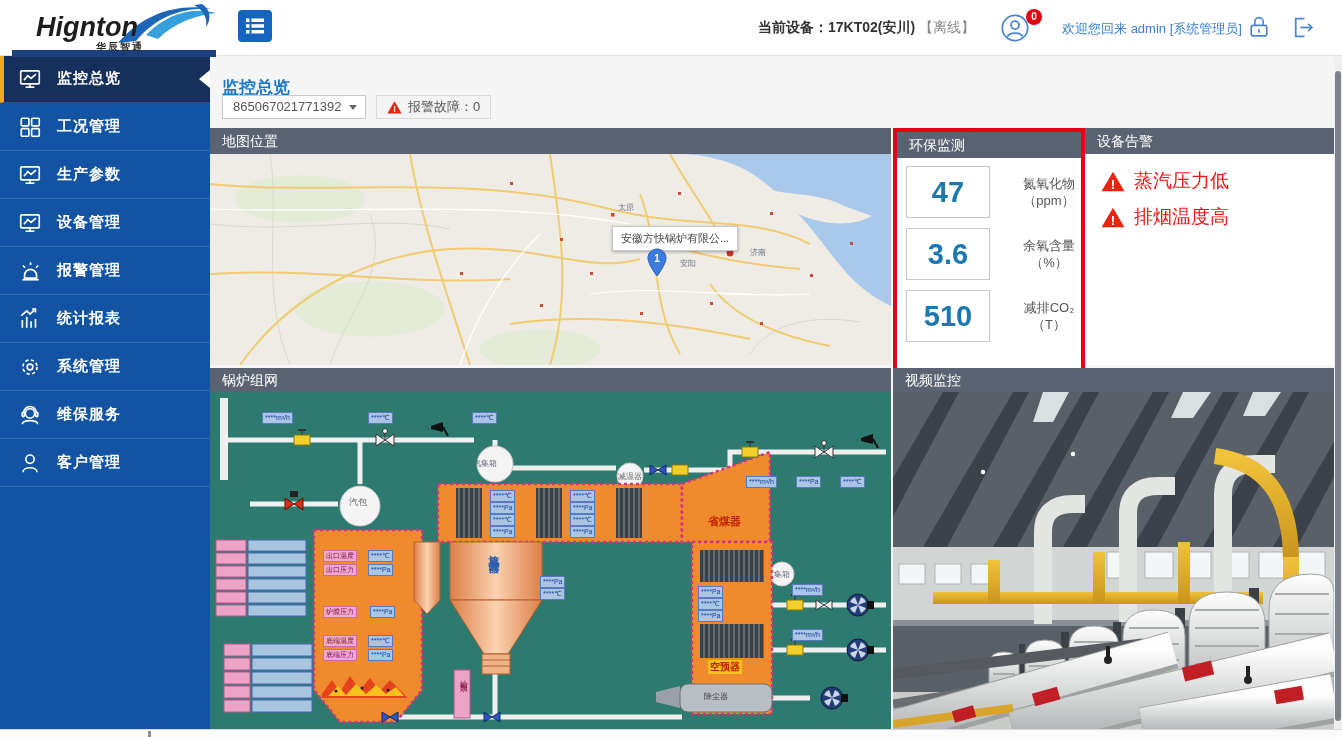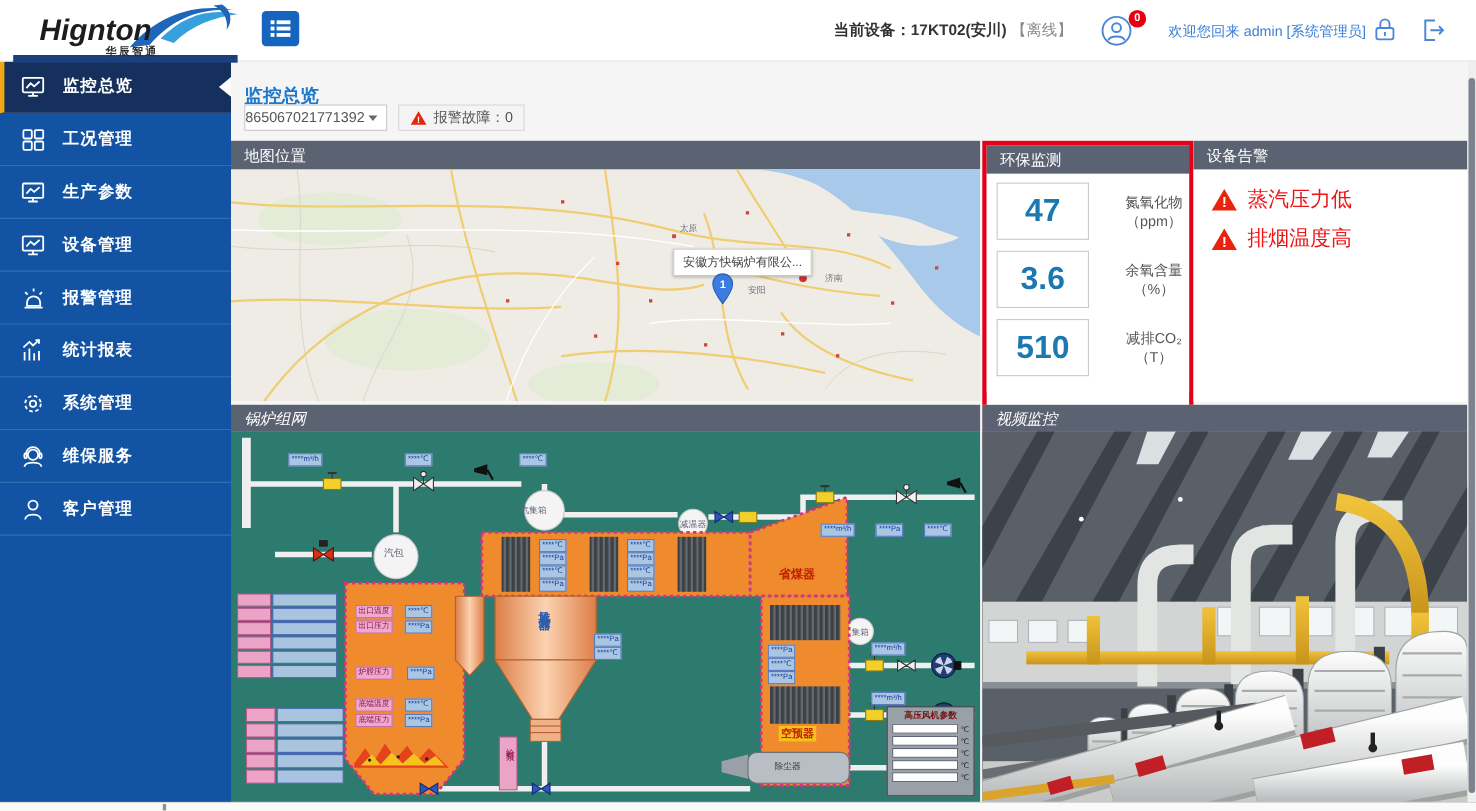--- a/index.html
+++ b/index.html
@@ -22,31 +22,31 @@
   
   .sidebar{position:absolute;left:0;top:55px;width:210px;height:674px;background:#1254a3;z-index:4;}
   .side-item{position:relative;height:48px;display:flex;align-items:center;padding-left:18px;gap:15px;border-bottom:1px solid rgba(255,255,255,0.14);cursor:pointer;box-sizing:border-box;}
   .side-item .lbl{color:#fff;font-size:15px;font-weight:bold;letter-spacing:1px;}
   .side-item.active{background:#15305c;border-left:4px solid #f0a818;padding-left:14px;}
   .side-item.active:after{content:"";position:absolute;right:0;top:50%;margin-top:-9px;border-top:9px solid transparent;border-bottom:9px solid transparent;border-right:11px solid #fff;}
   
   .main{position:absolute;left:210px;top:55px;width:1124px;height:674px;background:#f5f5f5;}
   .page-title{position:absolute;left:12px;top:10px;font-size:17px;font-weight:bold;color:#1c78cc;}
   .controls{position:absolute;left:12px;top:40px;height:24px;display:flex;gap:10px;}
-  .select{position:relative;width:130px;height:24px;background:#fff;border:1px solid #c9c9c9;font-size:13px;color:#555;line-height:22px;cursor:pointer;box-sizing:border-box;}
+  .select{position:relative;width:144px;height:24px;background:#fff;border:1px solid #c9c9c9;font-size:13px;color:#555;line-height:22px;padding-left:10px;cursor:pointer;box-sizing:border-box;}
   .select .caret{position:absolute;right:8px;top:9px;width:0;height:0;border-left:4px solid transparent;border-right:4px solid transparent;border-top:5px solid #666;}
   .alarm-chip{height:24px;background:#f4f4f4;border:1px solid #d8d8d8;font-size:13px;color:#555;display:flex;align-items:center;gap:6px;padding:0 10px;box-sizing:border-box;cursor:pointer;}
   .panel{position:absolute;background:#fff;}
   .panel-h{height:26px;background:#5b6271;color:#fff;font-size:14px;line-height:26px;padding-left:12px;}
   .map-panel{left:0;top:73px;width:681px;height:237px;}
   .env-panel{left:683px;top:73px;width:192px;height:281px;border:4px solid #e60017;box-sizing:border-box;}
   .alarm-panel{left:875px;top:73px;width:249px;height:237px;}
   .boiler-panel{left:0;top:313px;width:681px;height:361px;}
   .video-panel{left:683px;top:313px;width:441px;height:361px;}
-  .boiler-panel .panel-h,.video-panel .panel-h{height:24px;line-height:24px;font-style:italic;}
+  .boiler-panel .panel-h,.video-panel .panel-h{height:24px;line-height:24px;}
   .panel-body{position:relative;overflow:hidden;}
   .map-body{height:211px;cursor:grab;}
   .boiler-body{height:337px;background:#2c7b6e;}
   .video-body{height:337px;background:#596067;}
   .panel-body svg{display:block;}
   
   .map-tip{position:absolute;left:402px;top:72px;background:#fff;border:1px solid #c9c9c9;box-shadow:0 1px 3px rgba(0,0,0,.3);font-size:11px;color:#444;padding:4px 8px;white-space:nowrap;}
   .map-pin{position:absolute;left:436px;top:94px;width:22px;height:30px;cursor:pointer;}
   .city{position:absolute;font-size:8px;color:#6b7280;white-space:nowrap;padding-left:12px;}
   
@@ -567,43 +567,20 @@
         <span class="chip blue" style="left:158px;top:20px">****℃</span>
         <span class="chip blue" style="left:262px;top:20px">****℃</span>
         <span class="chip blue" style="left:536px;top:84px">****m³/h</span>
         <span class="chip blue" style="left:586px;top:84px">****Pa</span>
         <span class="chip blue" style="left:630px;top:84px">****℃</span>
         <span class="chip blue" style="left:582px;top:192px">****m³/h</span>
         <span class="chip blue" style="left:582px;top:237px">****m³/h</span>
         <span class="chip blue" style="left:330px;top:184px">****Pa</span>
         <span class="chip blue" style="left:330px;top:196px">****℃</span>
 
-        <div class="fan-box">
-          <div class="t">高压风机参数</div>
-          <div class="r">
-              <div class="cell"></div>
-              <span class="u">℃</span>
-            </div>
-          <div class="r">
-              <div class="cell"></div>
-              <span class="u">℃</span>
-            </div>
-          <div class="r">
-              <div class="cell"></div>
-              <span class="u">℃</span>
-            </div>
-          <div class="r">
-              <div class="cell"></div>
-              <span class="u">℃</span>
-            </div>
-          <div class="r">
-              <div class="cell"></div>
-              <span class="u">℃</span>
-            </div>
-        </div>
       </div>
     </section>
 
     <section class="panel video-panel">
       <div class="panel-h">视频监控</div>
       <div class="panel-body video-body">
         <svg width="441" height="337" viewBox="0 0 441 337">
           <defs>
             <linearGradient id="g1" x1="0" y1="0" x2="0" y2="1">
               <stop offset="0" stop-color="#fdfdfd"></stop>

